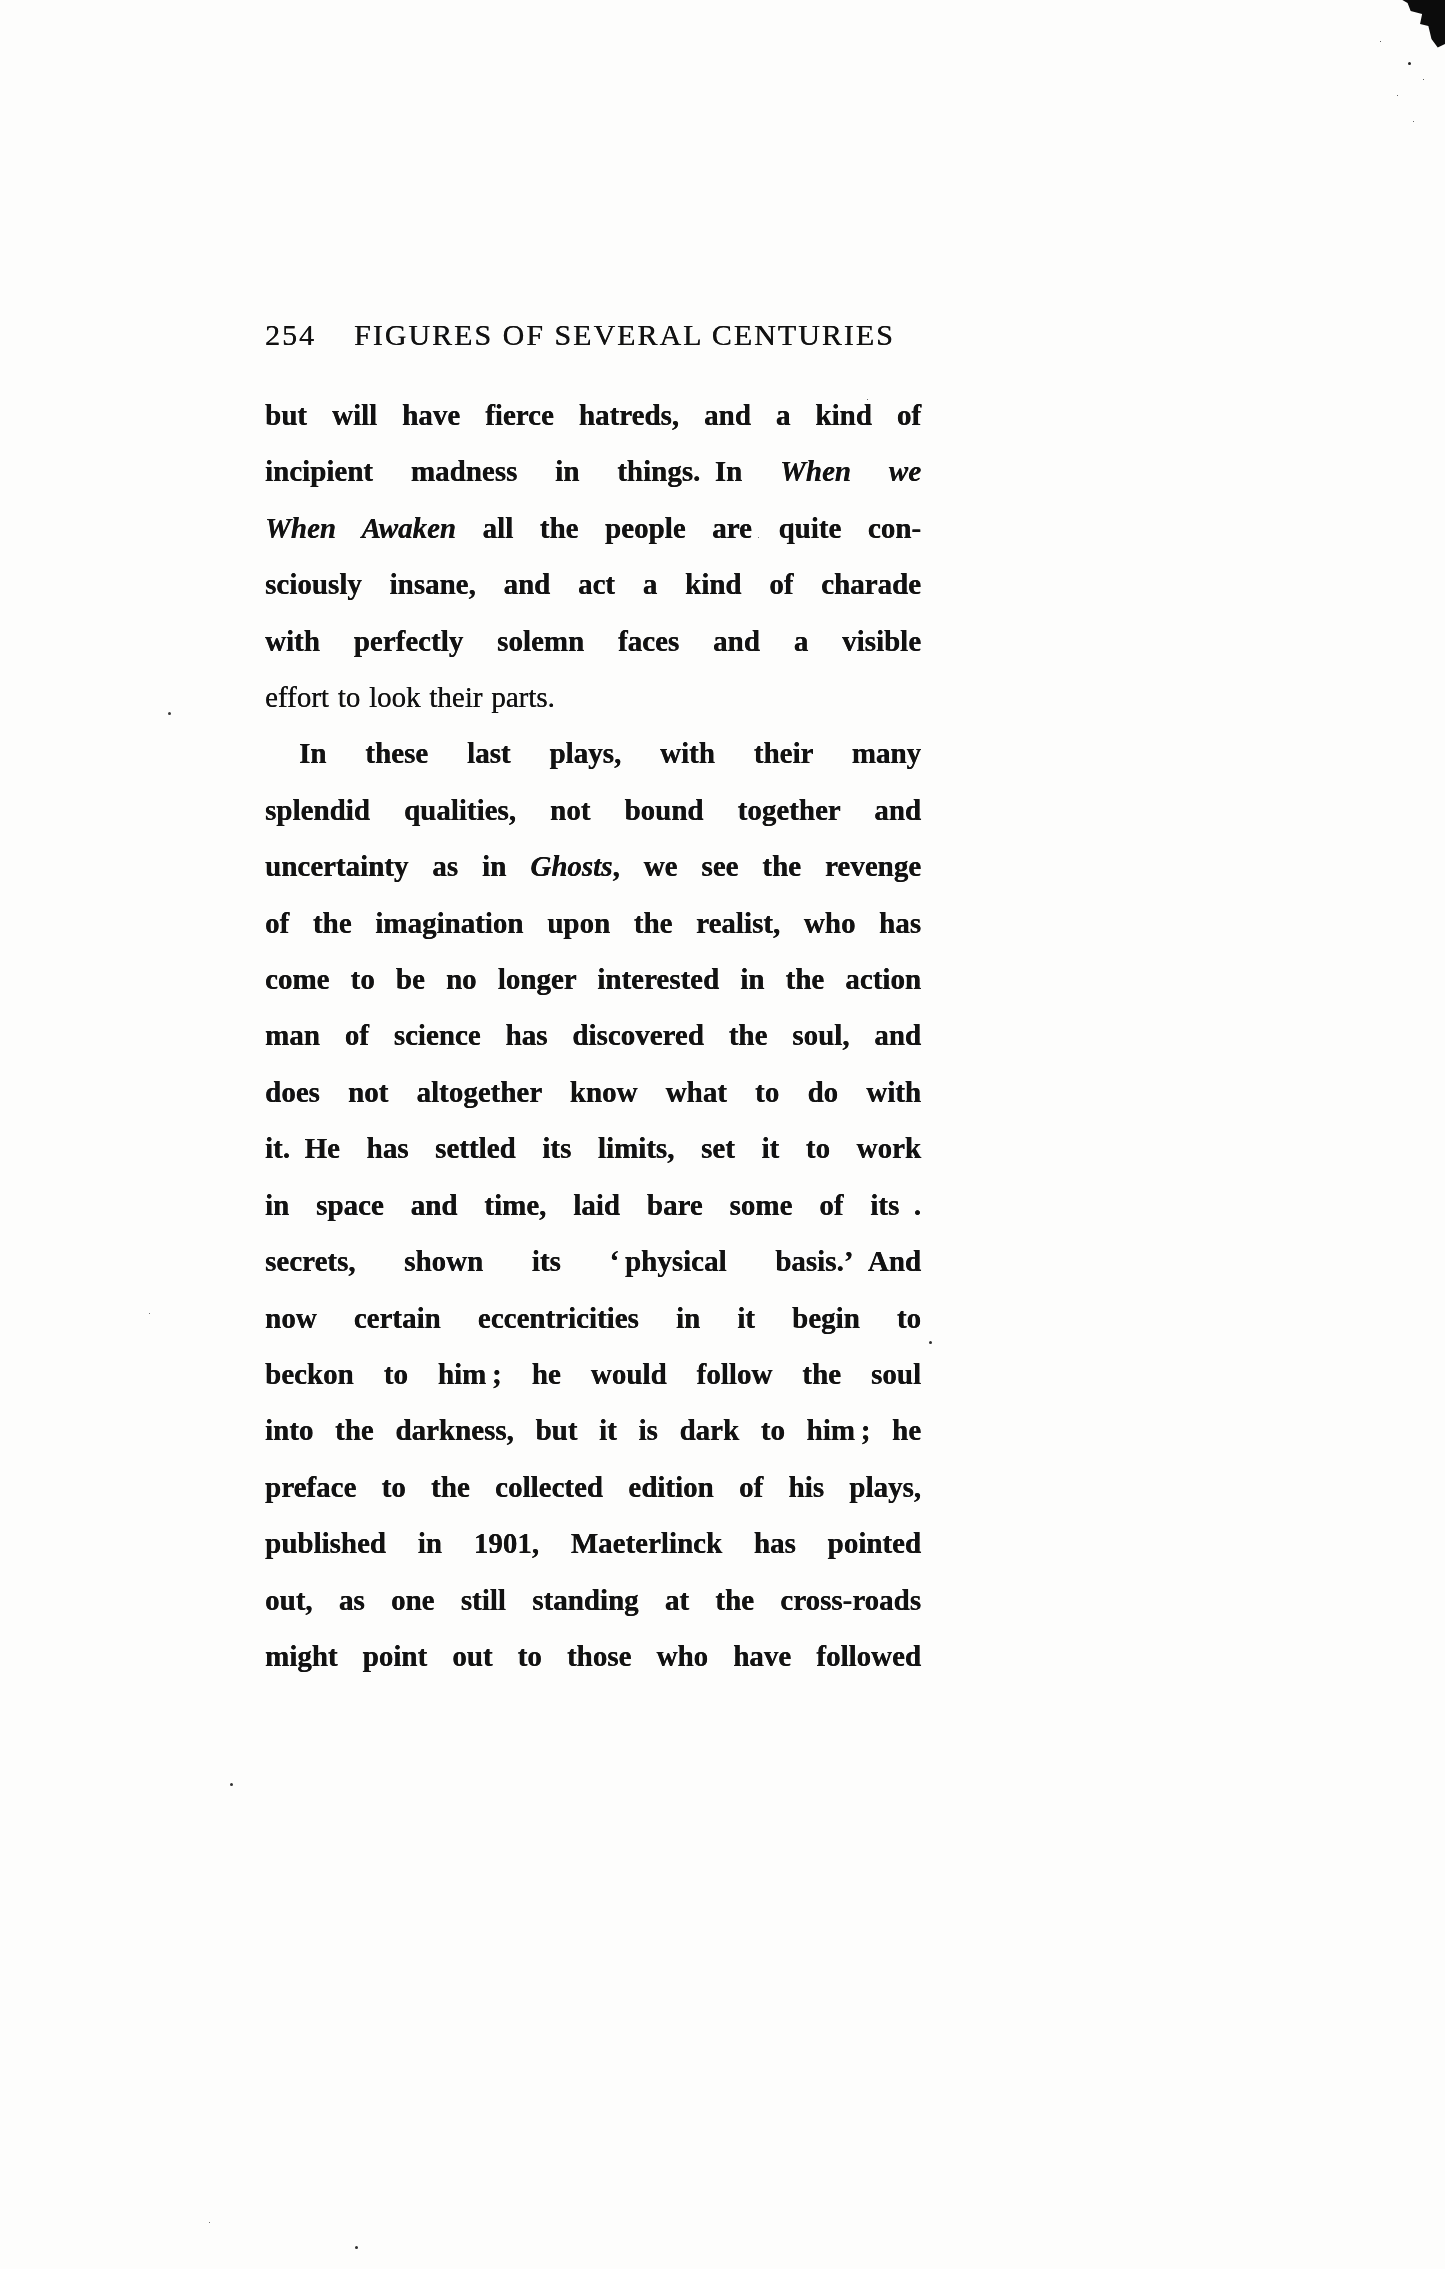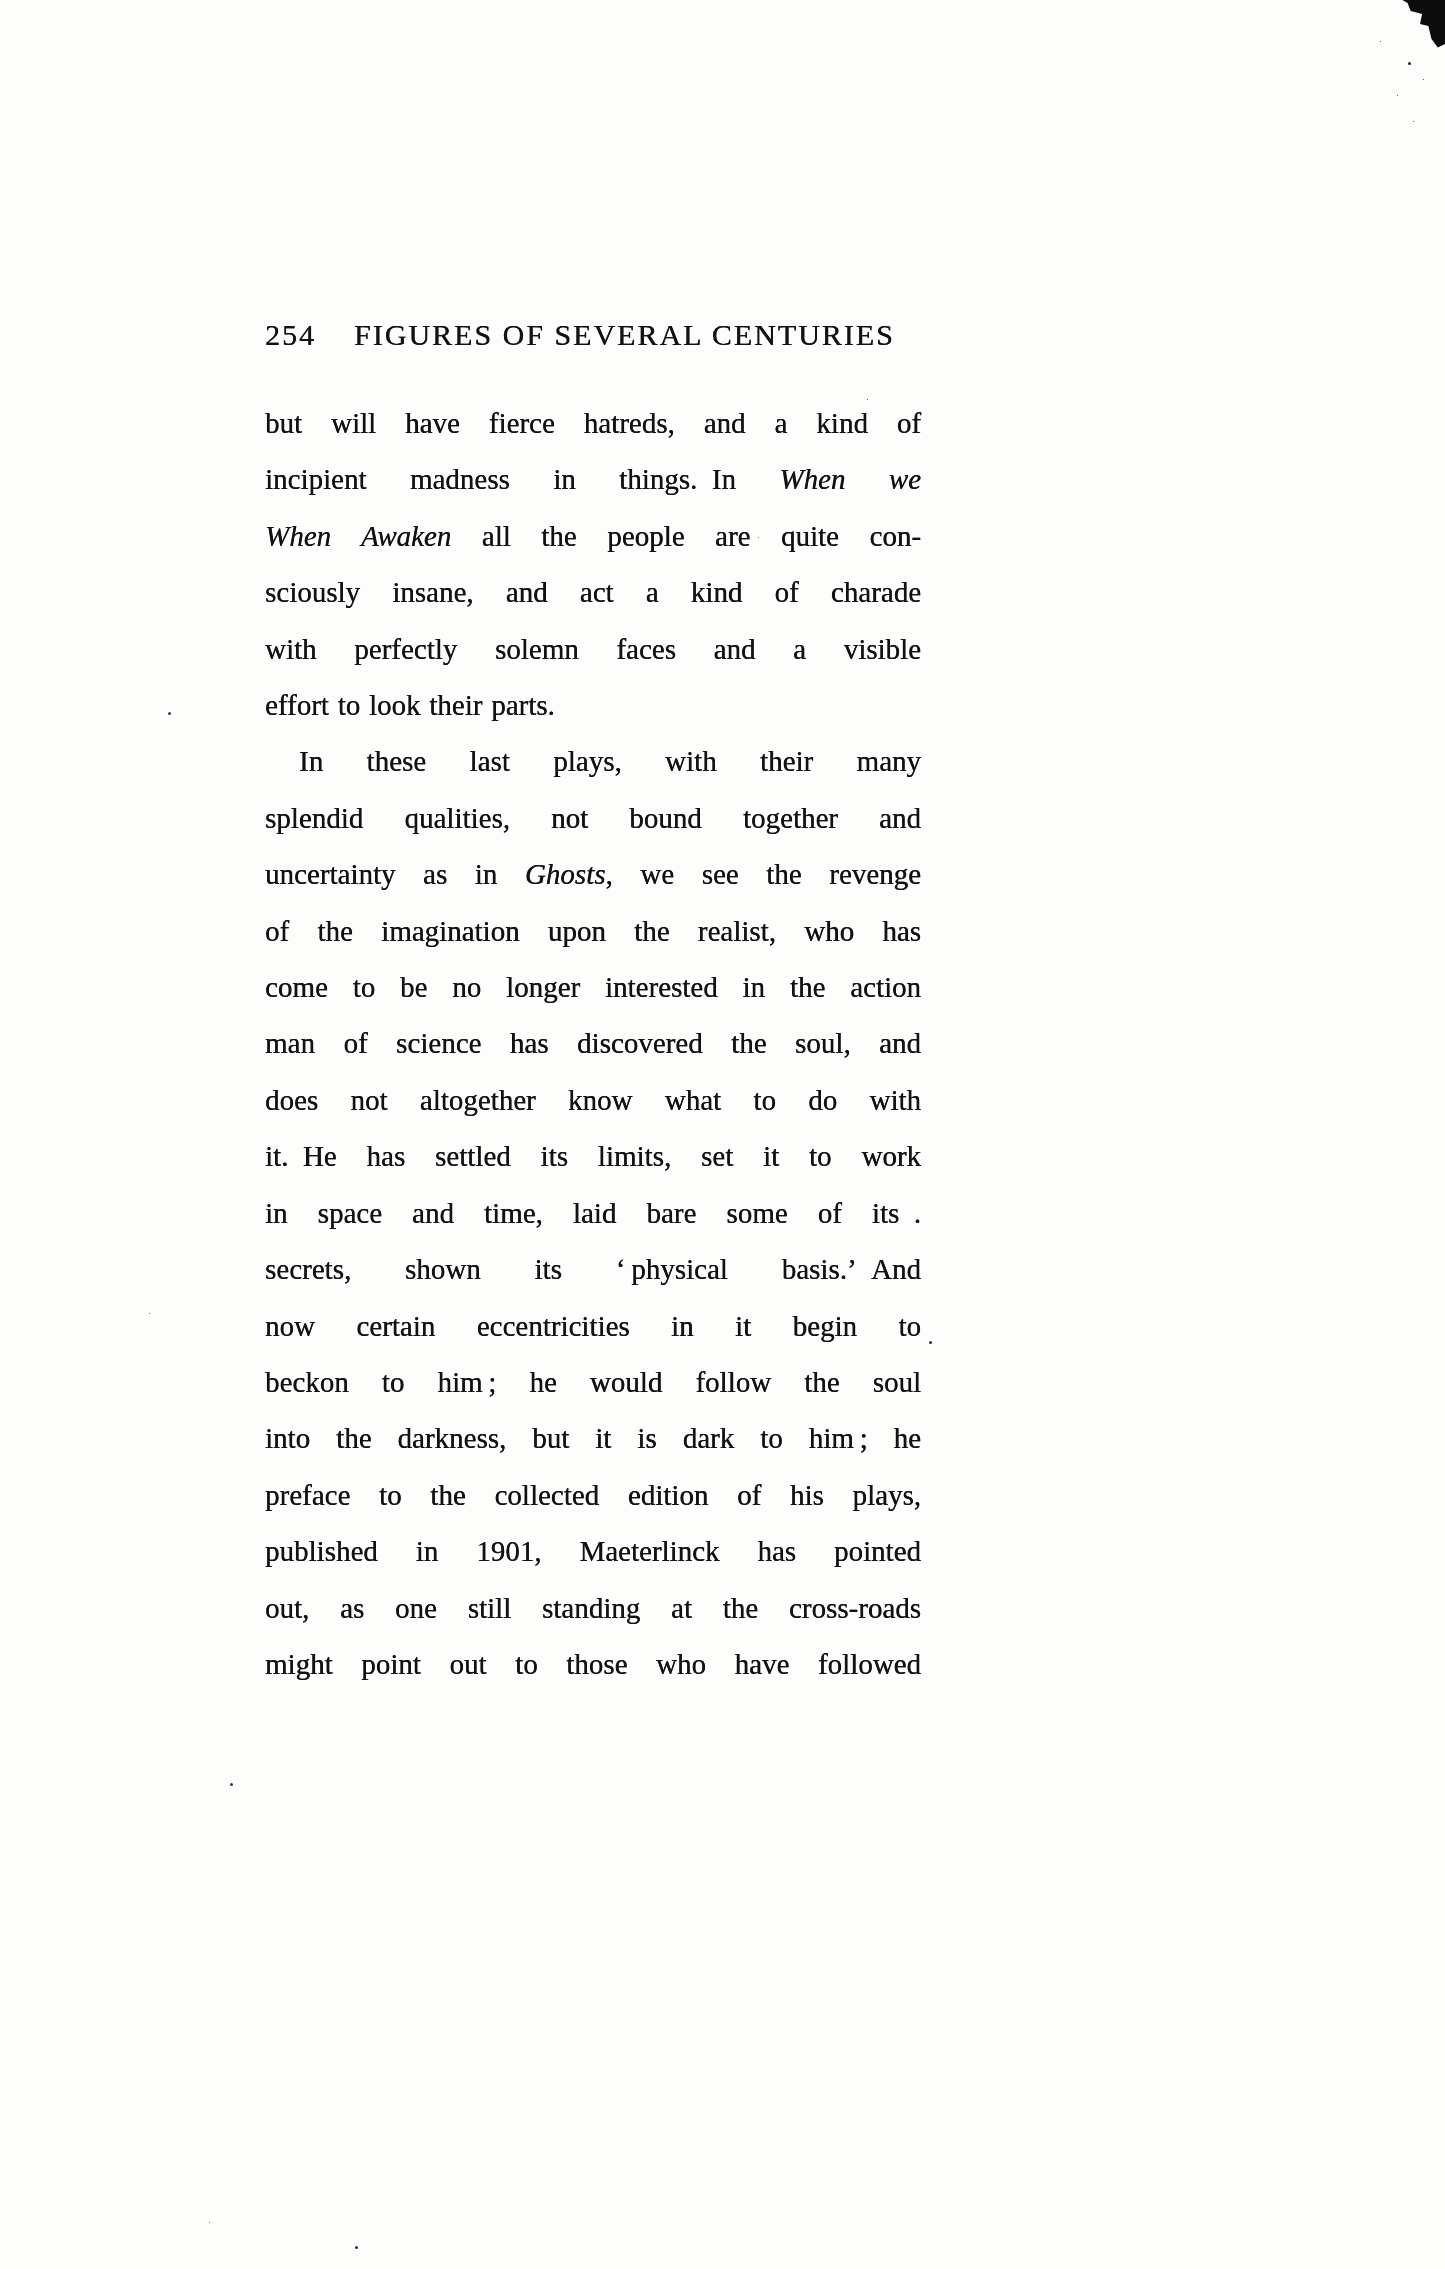--- a/index.html
+++ b/index.html
@@ -57,21 +57,21 @@
     left: 265px;
     top: 315px;
     width: 656px;
   }
 
   .header {
     display: flex;
     align-items: baseline;
     font-size: 30px;
     line-height: 40px;
-    margin-bottom: 40px;
+    margin-bottom: 32px;
     letter-spacing: 1.5px;
     text-shadow: 0.3px 0.3px 0 currentColor;
   }
   .header .pagenum {
     margin-right: 38px;
     letter-spacing: 2px;
   }
   .header .title {
     flex: 1;
     letter-spacing: 2px;
@@ -84,20 +84,21 @@
     text-shadow: 0.3px 0.3px 0 currentColor;
   }
   .line {
     width: 100%;
     hyphens: none;
     overflow-wrap: normal;
   }
   .line.j {
     text-align: justify;
     text-align-last: justify;
+    font-weight: bold;
   }
   .line.indent {
     padding-left: 34px;
     box-sizing: border-box;
   }
   .it {
     font-style: italic;
   }
 </style>
 </head>

